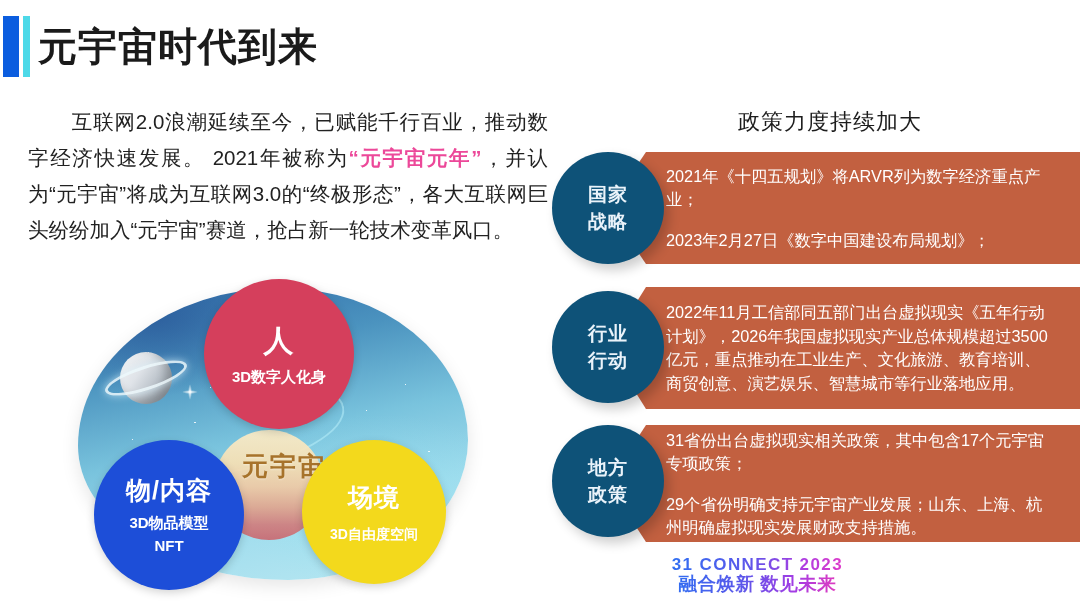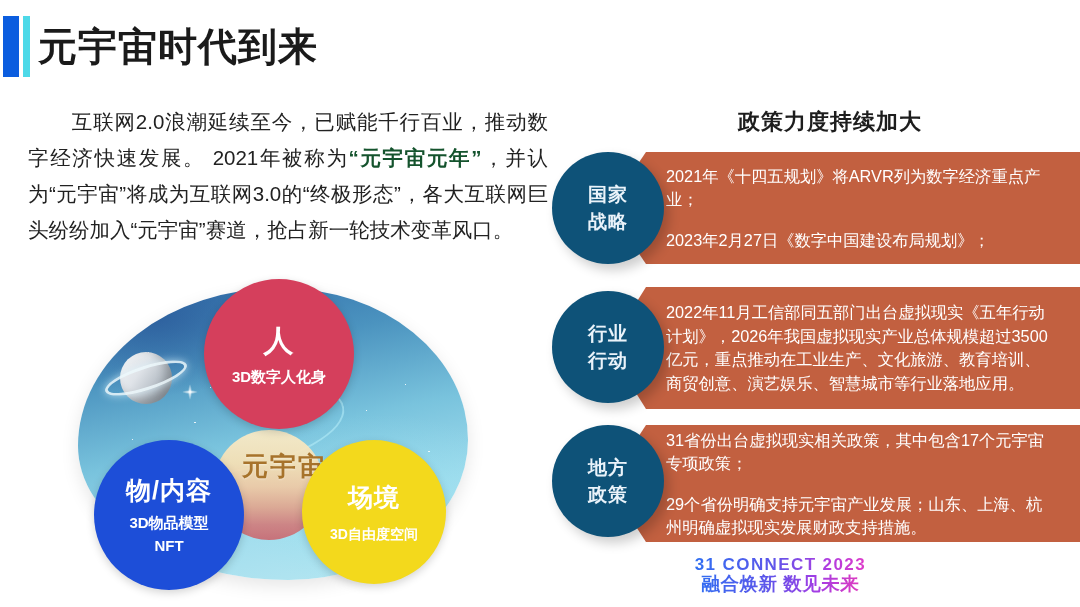--- a/index.html
+++ b/index.html
@@ -38,21 +38,21 @@
   
   .body-para {
     position: absolute;
     left: 28px; top: 104px; width: 520px;
     font-size: 20.5px;
     line-height: 36px;
     color: #222222;
     text-align: justify;
   }
   .body-para .ind { display:inline-block; width: 2.1em; }
-  .body-para b { font-weight: bold; color:#14532d; }
+  .body-para b { font-weight: bold; color:#ec4899; }
 
   
   .venn-wrap {
     position: absolute;
     left: 78px; top: 288px;
     width: 390px; height: 292px;
   }
   .blob {
     position: absolute; inset: 0;
     border-radius: 52% 48% 46% 54% / 54% 52% 48% 46%;
@@ -170,21 +170,21 @@
     position:absolute; left: 164px; top: 161px;
     font-size: 26px; font-weight:bold; color:#a7732b;
     letter-spacing: 2px;
     text-shadow: 0 1px 2px rgba(255,255,255,.4);
   }
 
   
   .policy-heading {
     position:absolute; left: 620px; top: 107px; width: 420px;
     text-align:center;
-    font-size: 22px; font-weight:bold; color:#1d1d1d;
+    font-size: 22px; font-weight:normal; color:#1d1d1d;
     letter-spacing: 1px;
   }
   .policy-row { position:absolute; }
   .policy-circle {
     position:absolute; left: 0; top: 0;
     width: 112px; height: 112px; border-radius:50%;
     background:#0e5278;
     display:flex; flex-direction:column;
     align-items:center; justify-content:center;
     color:#eaf3fa; font-size: 19px; font-weight:bold;
@@ -209,21 +209,21 @@
   .row1 .policy-panel { width: 472px; height: 112px; }
   .row2 { left: 552px; top: 287px; }
   .row2 .policy-circle { top: 4px; }
   .row2 .policy-panel { width: 472px; height: 122px; }
   .row2 .policy-panel p { line-height: 23.5px; }
   .row3 { left: 552px; top: 425px; }
   .row3 .policy-panel { width: 472px; height: 117px; }
 
   
   .footer-logo {
-    position:absolute; right: 2px; bottom: 12px;
+    position:absolute; right: 25px; bottom: 12px;
     text-align:center; line-height: 1.12;
   }
   .footer-en {
     font-size: 17px; font-weight: bold; letter-spacing: 1.4px;
     background: linear-gradient(95deg,#2f6ff2 0%, #5d56ea 45%, #b13ce0 78%, #e03bc8 100%);
     -webkit-background-clip: text; background-clip: text;
     color: transparent;
   }
   .footer-cn {
     font-size: 18.5px; font-weight: bold; letter-spacing: .5px;

